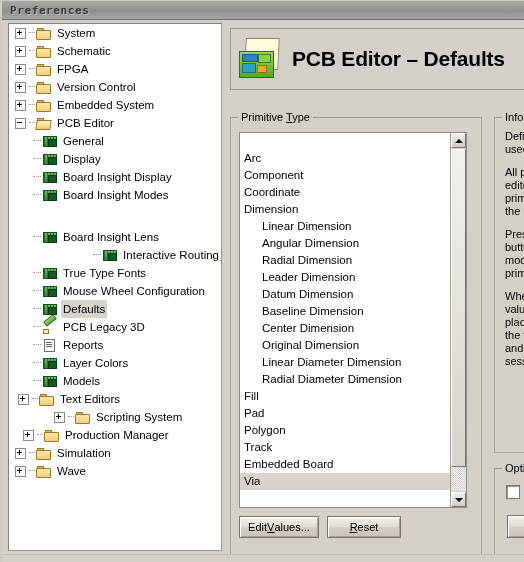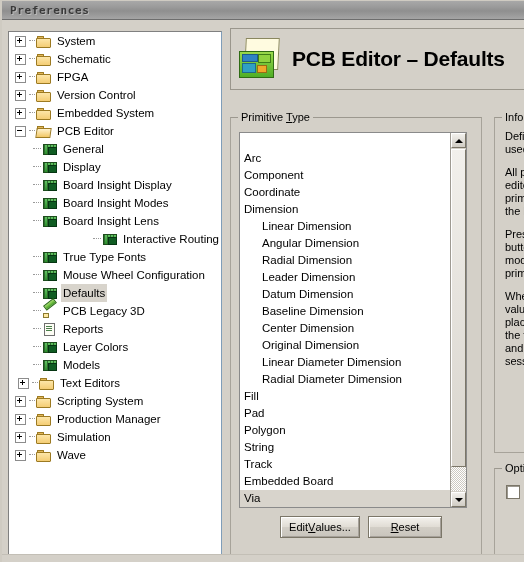--- a/index.html
+++ b/index.html
@@ -54,21 +54,21 @@
     left: 0; top: 19px;
     width: 524px;
     height: 543px;
     background: #d4d0c8;
   }
 
   
   #treepanel {
     position: absolute;
     left: 6px;
-    top: 11px;
+    top: 3px;
     width: 214px;
     height: 528px;
     background: #ffffff;
     border: 1px solid #7f9db9;
     border-top-color: #808080;
     border-left-color: #808080;
     box-sizing: border-box;
     overflow: hidden;
   }
   .tnode {
@@ -417,21 +417,20 @@
     background: linear-gradient(to bottom, #f4f2ee 0%, #e1ddd5 48%, #d2cec6 52%, #c8c4bc 100%);
     border: 1px solid #7b7668;
     box-shadow: inset 1px 1px 0 #ffffff, inset -1px -1px 0 #a5a099;
     font-size: 11px;
     text-align: right;
     box-sizing: border-box;
     cursor: default;
     display: flex;
     align-items: center;
     justify-content: center;
-    margin-left: 41px;
   }
   #btn-edit {
     left: 8px;
     top: 398px;
     width: 80px;
     height: 22px;
   }
   #btn-reset {
     left: 96px;
     top: 398px;
@@ -549,21 +548,21 @@
         <div class="tnode" style="padding-left: 24px;">
           <span class="dots" style="width: 8px;"></span>
           <span class="ico pcb"></span>
           <span class="label">Board Insight Display</span>
         </div>
         <div class="tnode" style="padding-left: 24px;">
           <span class="dots" style="width: 8px;"></span>
           <span class="ico pcb"></span>
           <span class="label">Board Insight Modes</span>
         </div>
-        <div class="tnode" style="padding-left: 24px;">
+        <div class="tnode" style="padding-left: 24px; margin-top: 24px;">
           <span class="dots" style="width: 8px;"></span>
           <span class="ico pcb"></span>
           <span class="label">Board Insight Lens</span>
         </div>
         <div class="tnode" style="padding-left: 8px; justify-content: flex-end;">
           <span class="dots" style="width: 8px;"></span>
           <span class="ico pcb"></span>
           <span class="label">Interactive Routing</span>
         </div>
         <div class="tnode" style="padding-left: 24px;">
@@ -600,27 +599,27 @@
           <span class="dots" style="width: 8px;"></span>
           <span class="ico pcb"></span>
           <span class="label">Models</span>
         </div>
         <div class="tnode" style="padding-left: 9px;">
           <span class="expander plus"></span>
           <span class="dots"></span>
           <span class="ico folder"></span>
           <span class="label">Text Editors</span>
         </div>
-        <div class="tnode" style="padding-left: 6px;">
+        <div class="tnode" style="padding-left: 6px; margin-left: 39px;">
           <span class="expander plus"></span>
           <span class="dots"></span>
           <span class="ico folder"></span>
           <span class="label">Scripting System</span>
         </div>
-        <div class="tnode" style="padding-left: 6px;">
+        <div class="tnode" style="padding-left: 14px;">
           <span class="expander plus"></span>
           <span class="dots"></span>
           <span class="ico folder"></span>
           <span class="label">Production Manager</span>
         </div>
         <div class="tnode" style="padding-left: 6px;">
           <span class="expander plus"></span>
           <span class="dots"></span>
           <span class="ico folder"></span>
           <span class="label">Simulation</span>
@@ -662,21 +661,20 @@
             <div class="lrow indent">Leader Dimension</div>
             <div class="lrow indent">Datum Dimension</div>
             <div class="lrow indent">Baseline Dimension</div>
             <div class="lrow indent">Center Dimension</div>
             <div class="lrow indent">Original Dimension</div>
             <div class="lrow indent">Linear Diameter Dimension</div>
             <div class="lrow indent">Radial Diameter Dimension</div>
             <div class="lrow">Fill</div>
             <div class="lrow">Pad</div>
             <div class="lrow">Polygon</div>
-            <div class="lrow">String</div>
             <div class="lrow">Track</div>
             <div class="lrow">Embedded Board</div>
             <div class="lrow sel">Via</div>
           </div>
         <div id="listscroll">
           <div class="sbtn up">
               <span class="arw"></span>
             </div>
           <div id="sbthumb"></div>
           <div id="sbtrack"></div>

